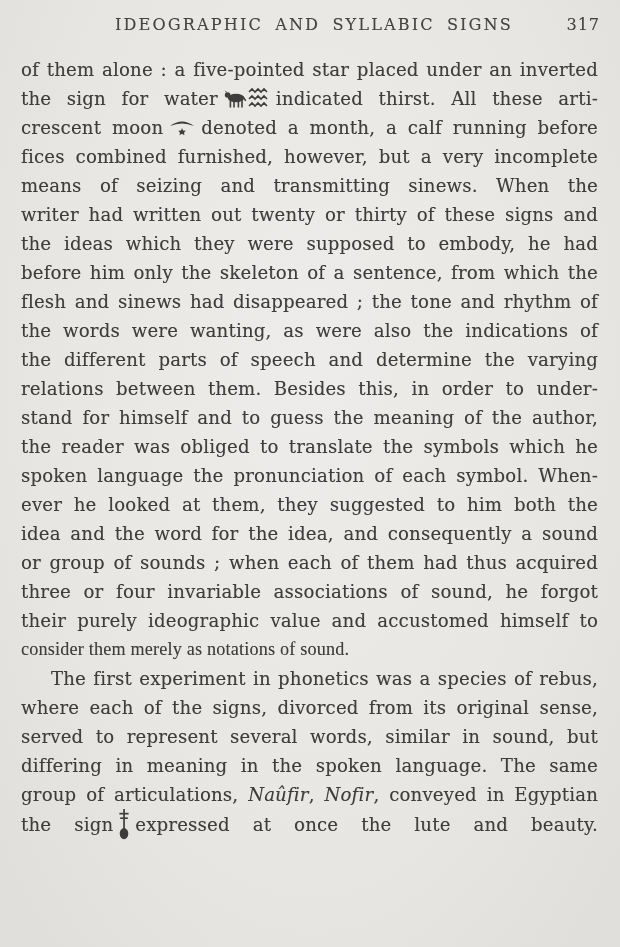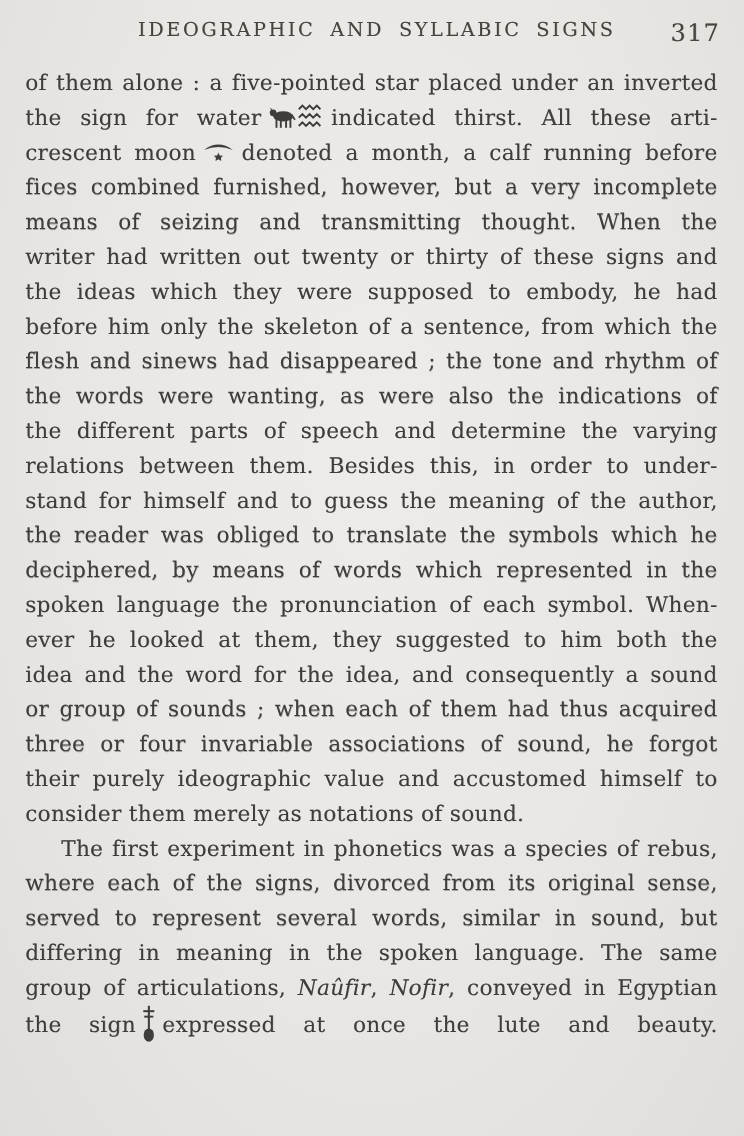--- a/index.html
+++ b/index.html
@@ -32,21 +32,21 @@
     letter-spacing: 2.2px;
     word-spacing: 5px;
     color: #45443f;
     white-space: nowrap;
     text-shadow: 0.3px 0.3px 0 rgba(70,70,65,0.35);
   }
   .page-number {
     position: absolute;
     right: 24px;
     top: 0;
-    font-size: 20px;
+    font-size: 16px;
     letter-spacing: 1px;
     color: #45443f;
     text-shadow: 0.3px 0.3px 0 rgba(70,70,65,0.35);
   }
   .page-body {
     position: absolute;
     top: 55px;
     left: 21px;
     width: 577px;
   }
@@ -55,21 +55,21 @@
     height: 29px;
     line-height: 29px;
     font-size: 18px;
     letter-spacing: 0.25px;
     text-align: justify;
     text-align-last: justify;
     white-space: nowrap;
     color: #3e3d3b;
     text-shadow: 0.3px 0.3px 0 rgba(62,61,59,0.38);
   }
-  .line.short { text-align-last: left; }
+  .line.short { text-align-last: left; font-family: Liberation Serif, serif; }
   .line.indent { text-indent: 30px; }
   .run { white-space: normal; margin-top: 15px; }
   .run.italic { font-style: italic; }
   .glyph {
     display: inline-block;
     vertical-align: middle;
     margin: 0 5px;
   }
   .glyph.moon-star { vertical-align: -3px; }
   .glyph.calf-water { vertical-align: -6px; }
@@ -101,31 +101,30 @@
       <path d="M26 5 l3 -3 3 3 3 -3 3 3 3 -3 3 3"></path>
       <path d="M26 12 l3 -3 3 3 3 -3 3 3 3 -3 3 3"></path>
       <path d="M26 19 l3 -3 3 3 3 -3 3 3 3 -3 3 3"></path>
     </g>
   </svg><span class="run">indicated thirst. All these arti-</span></div>
         <div class="line"><span class="run">crescent moon</span><svg class="glyph moon-star" width="28" height="20" viewBox="0 0 28 20" aria-hidden="true">
     <path d="M2 9 Q14 0 26 9 Q14 4 2 9 Z" fill="#3e3d3b"></path>
     <polygon fill="#3e3d3b" points="14,11 15,13.6 17.8,13.8 16.1,15.5 16.35,18.2 14,16.7 11.65,18.2 11.9,15.5 10.2,13.8 13,13.6"></polygon>
   </svg><span class="run">denoted a month, a calf running before</span></div>
         <div class="line"><span class="run">fices combined furnished, however, but a very incomplete</span></div>
-        <div class="line"><span class="run">means of seizing and transmitting thought. When the</span></div>
+        <div class="line"><span class="run">means of seizing and transmitting sinews. When the</span></div>
         <div class="line"><span class="run">writer had written out twenty or thirty of these signs and</span></div>
         <div class="line"><span class="run">the ideas which they were supposed to embody, he had</span></div>
         <div class="line"><span class="run">before him only the skeleton of a sentence, from which the</span></div>
         <div class="line"><span class="run">flesh and sinews had disappeared ; the tone and rhythm of</span></div>
         <div class="line"><span class="run">the words were wanting, as were also the indications of</span></div>
         <div class="line"><span class="run">the different parts of speech and determine the varying</span></div>
         <div class="line"><span class="run">relations between them. Besides this, in order to under-</span></div>
         <div class="line"><span class="run">stand for himself and to guess the meaning of the author,</span></div>
         <div class="line"><span class="run">the reader was obliged to translate the symbols which he</span></div>
-        <div class="line"><span class="run">deciphered, by means of words which represented in the</span></div>
         <div class="line"><span class="run">spoken language the pronunciation of each symbol. When-</span></div>
         <div class="line"><span class="run">ever he looked at them, they suggested to him both the</span></div>
         <div class="line"><span class="run">idea and the word for the idea, and consequently a sound</span></div>
         <div class="line"><span class="run">or group of sounds ; when each of them had thus acquired</span></div>
         <div class="line"><span class="run">three or four invariable associations of sound, he forgot</span></div>
         <div class="line"><span class="run">their purely ideographic value and accustomed himself to</span></div>
         <div class="line short"><span class="run">consider them merely as notations of sound.</span></div>
       </div>
       <div class="paragraph">
         <div class="line indent"><span class="run">The first experiment in phonetics was a species of rebus,</span></div>

